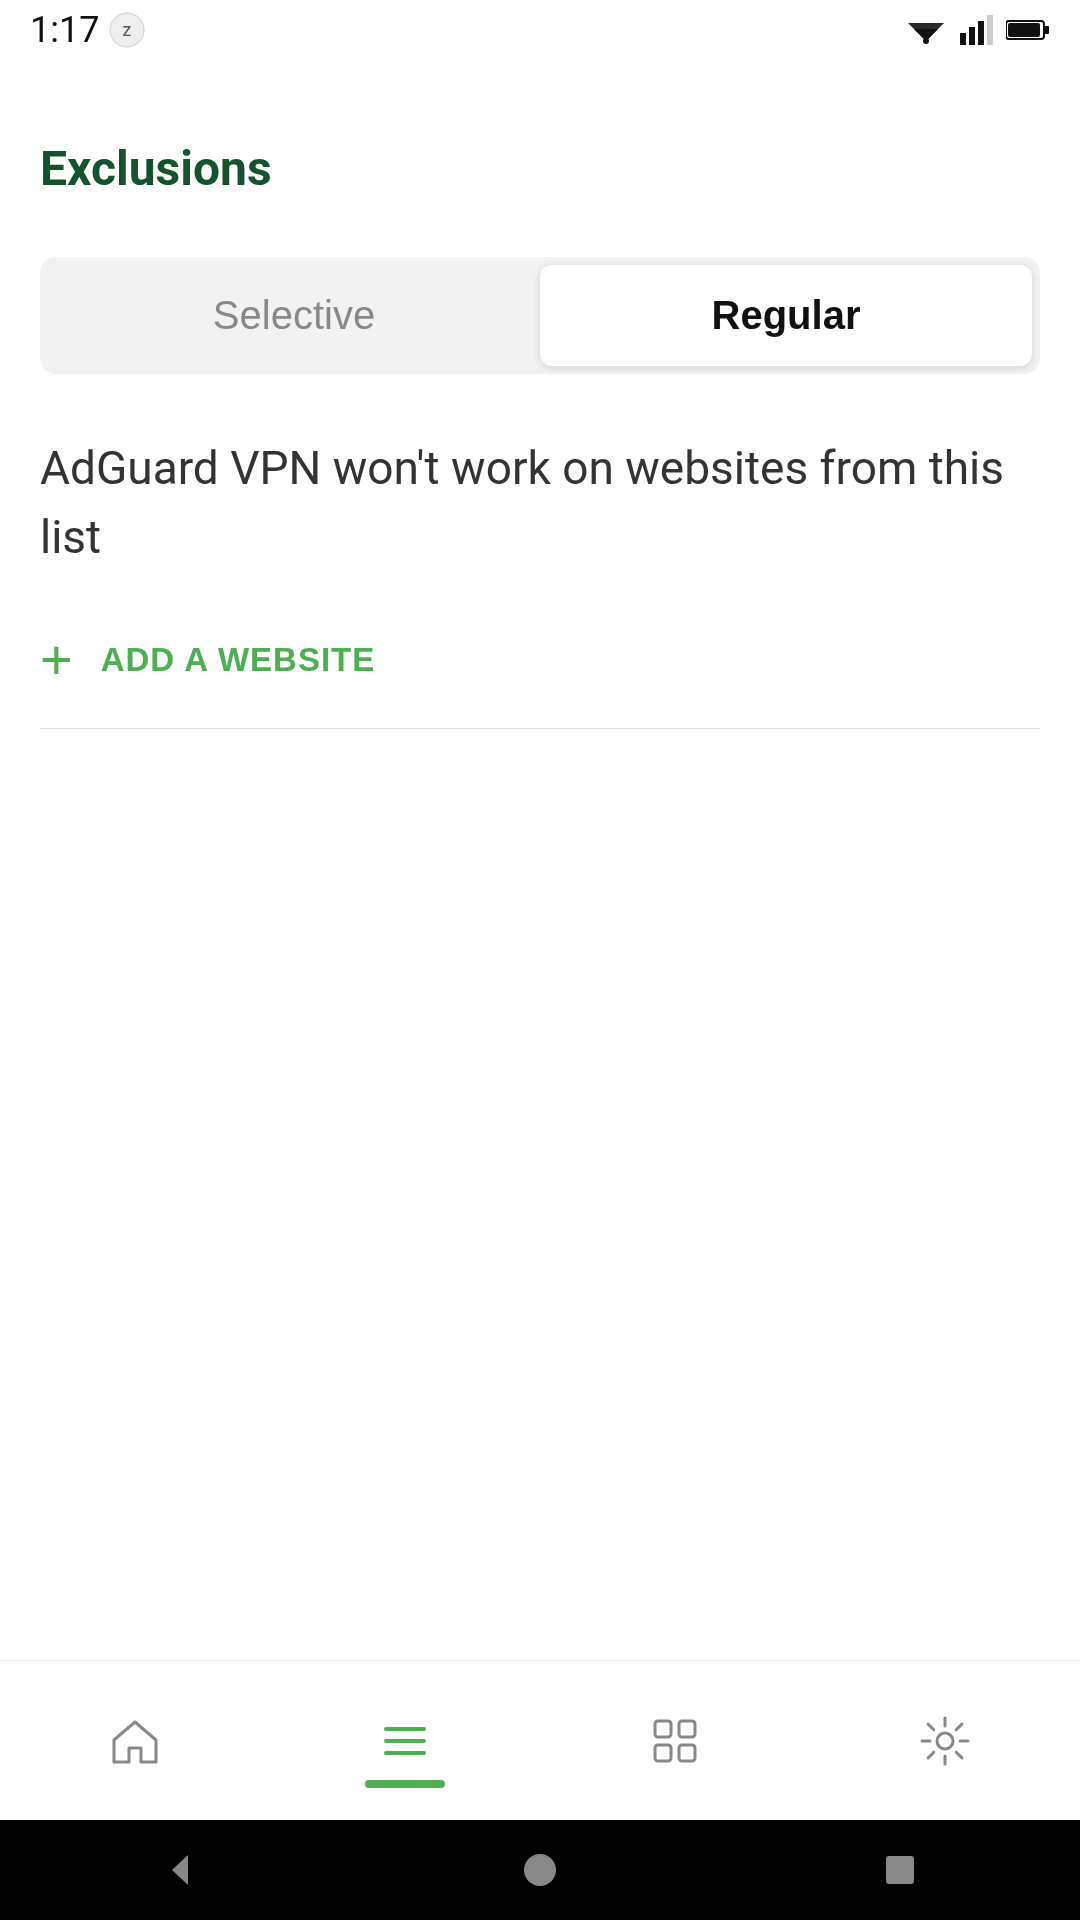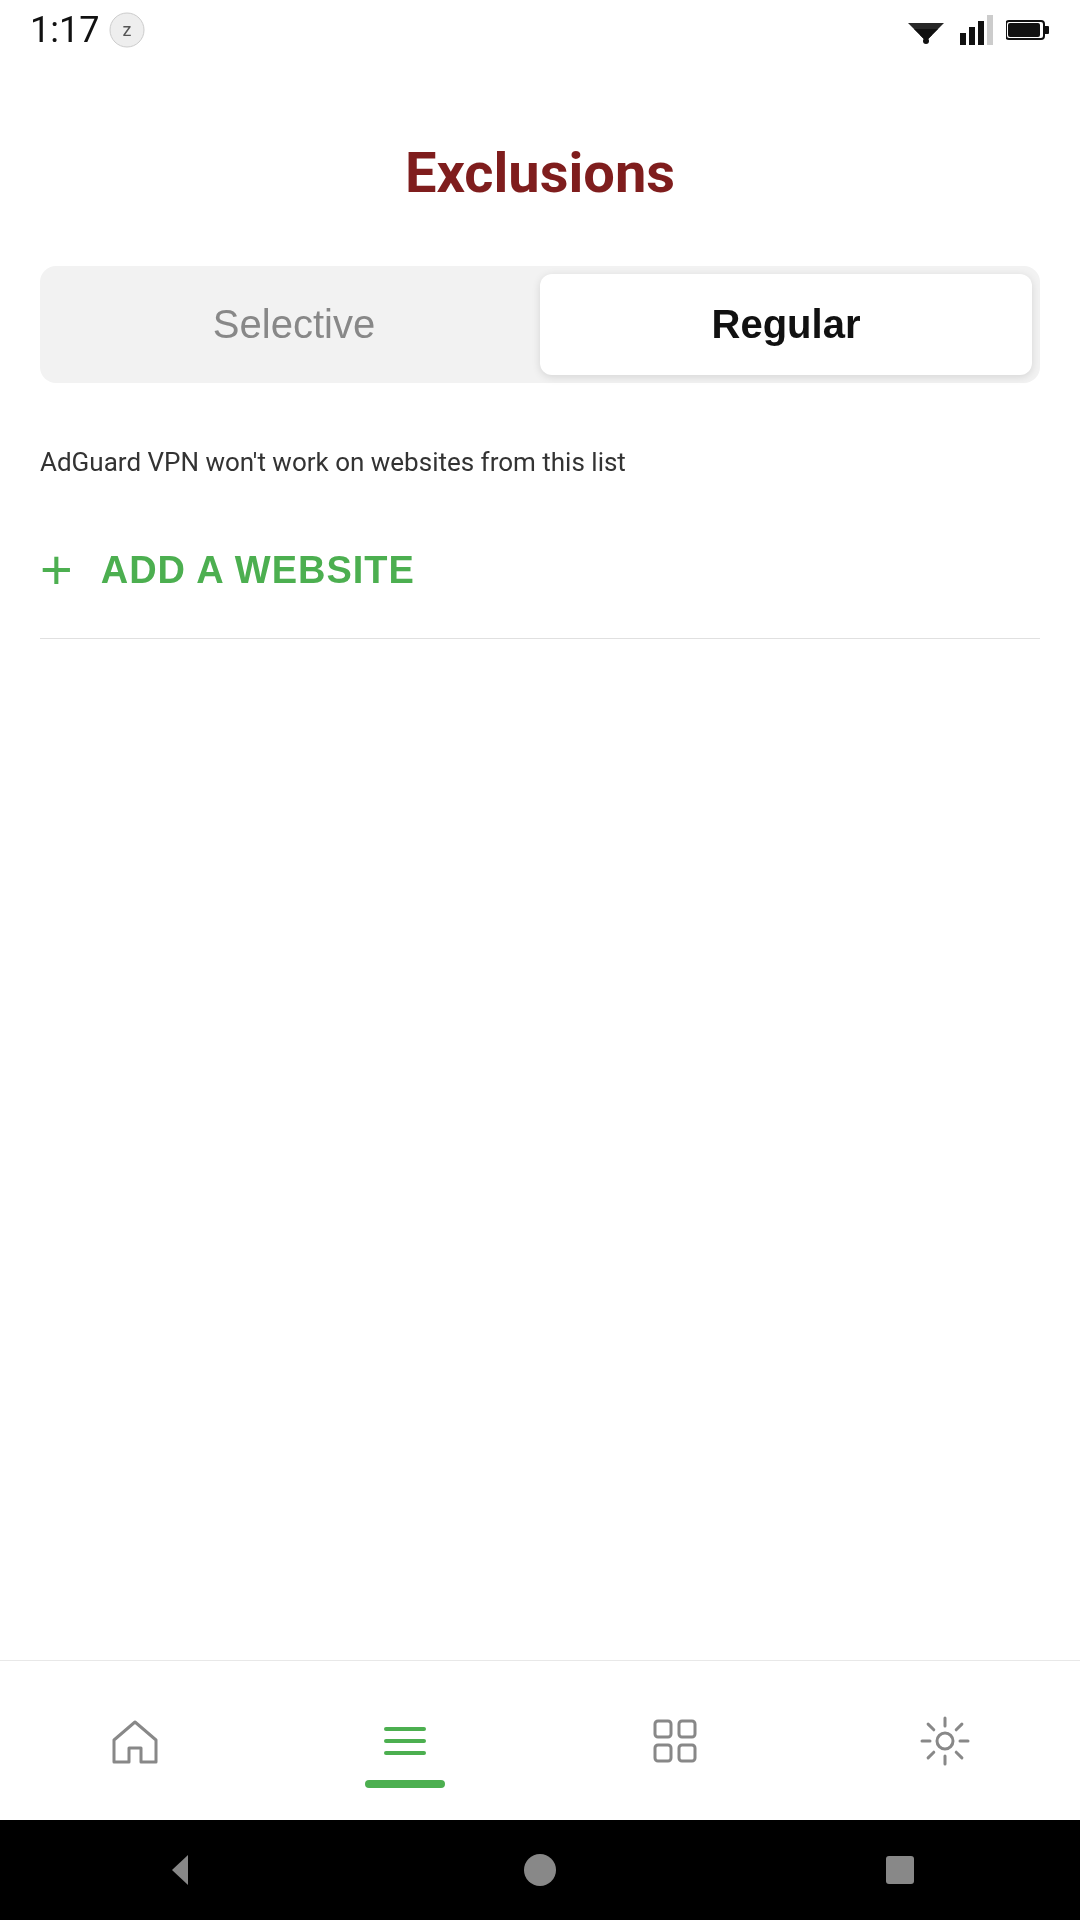--- a/index.html
+++ b/index.html
@@ -48,24 +48,24 @@
     
     .main-content {
       flex: 1;
       display: flex;
       flex-direction: column;
       padding: 0 40px;
       overflow: hidden;
     }
 
     .page-title {
-      font-size: 56px;
+      font-size: 48px;
       font-weight: 700;
-      color: #7f1d1d;
-      text-align: center;
+      color: #14532d;
+      text-align: left;
       margin-top: 80px;
       margin-bottom: 60px;
     }
 
     
     .tab-switcher {
       display: flex;
       width: 100%;
       background: #f2f2f2;
       border-radius: 16px;
@@ -91,21 +91,21 @@
       box-shadow: 0 2px 8px rgba(0,0,0,0.12);
     }
 
     .tab-btn.inactive {
       color: #888888;
       font-weight: 400;
     }
 
     
     .description-text {
-      font-size: 26px;
+      font-size: 46px;
       color: #333333;
       line-height: 1.5;
       margin-bottom: 50px;
     }
 
     
     .add-website-btn {
       display: flex;
       align-items: center;
       gap: 28px;
@@ -116,21 +116,21 @@
     }
 
     .add-icon {
       color: #4caf50;
       font-size: 56px;
       font-weight: 300;
       line-height: 1;
     }
 
     .add-label {
-      font-size: 38px;
+      font-size: 33px;
       font-weight: 600;
       color: #4caf50;
       letter-spacing: 1px;
     }
 
     
     .divider {
       width: 100%;
       height: 1px;
       background: #e0e0e0;

